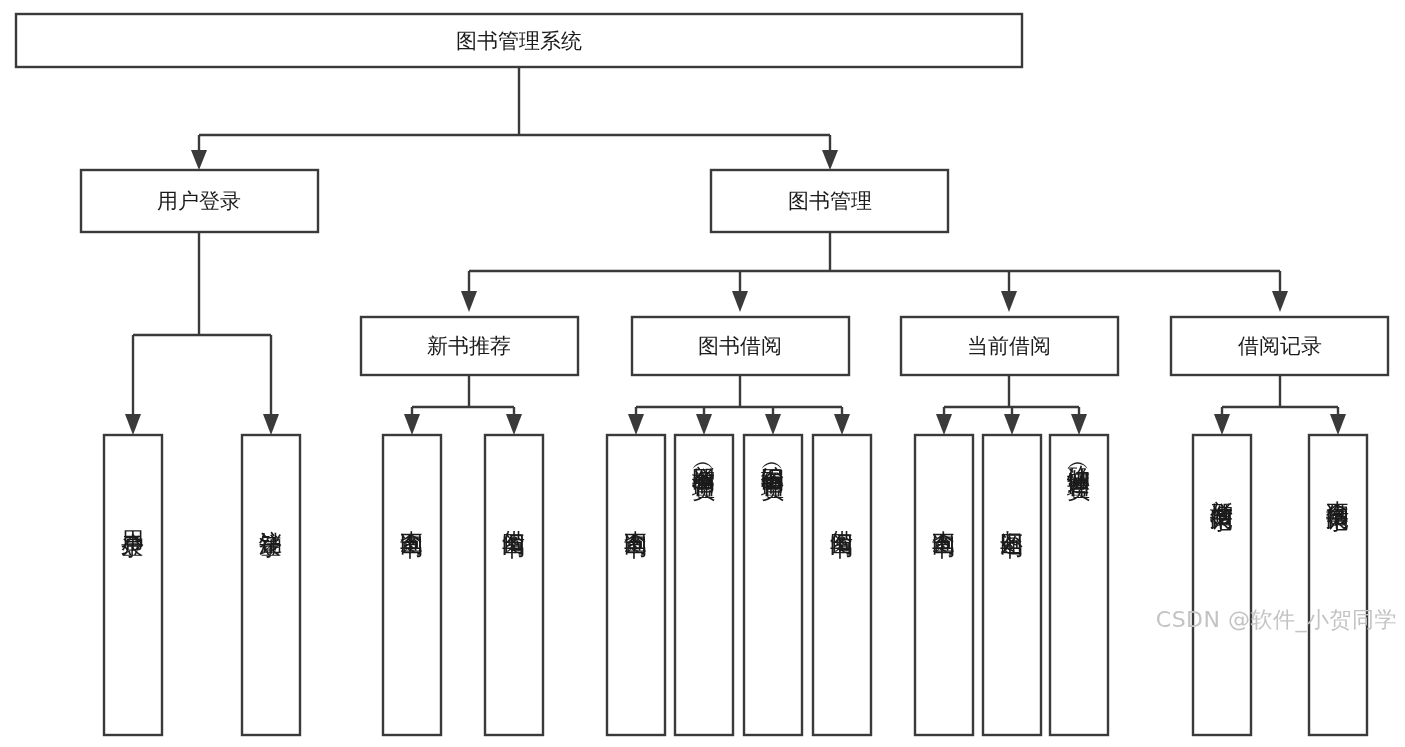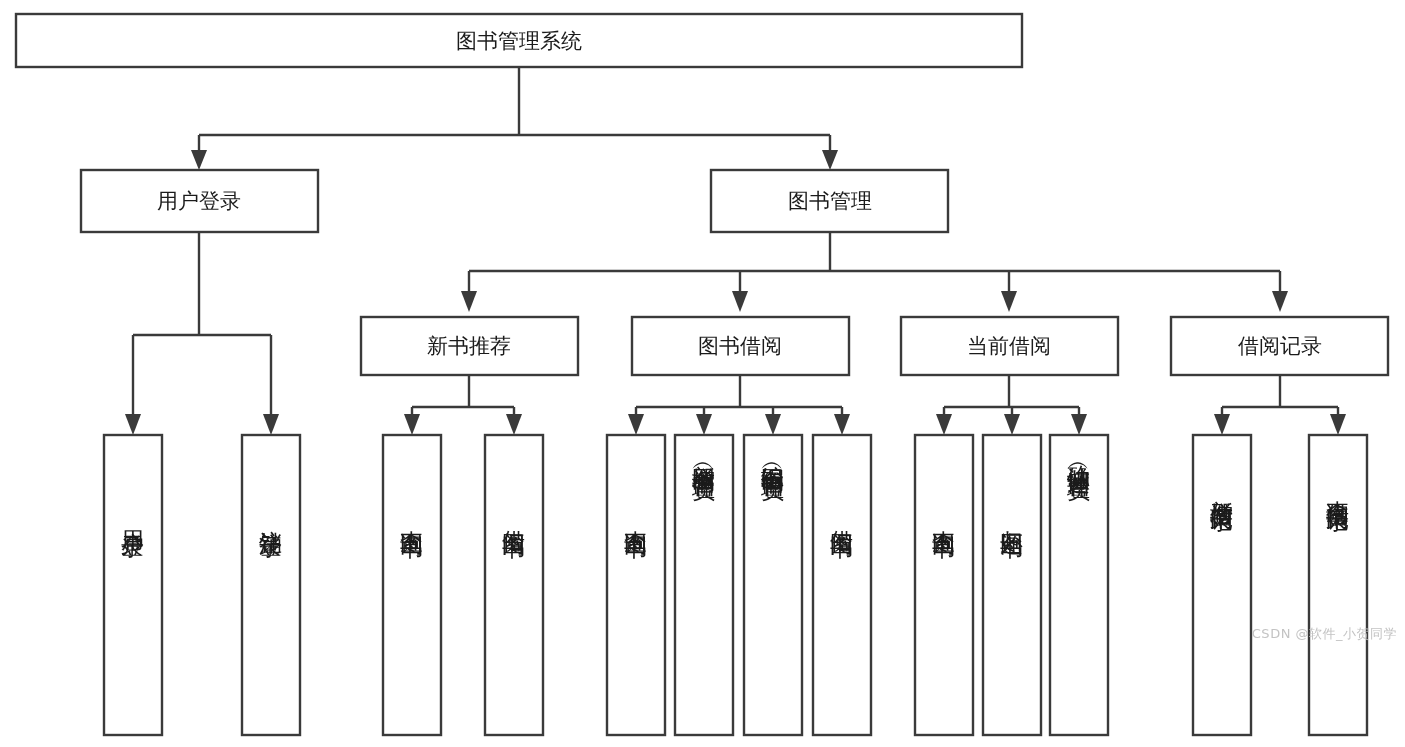--- a/index.html
+++ b/index.html
@@ -54,23 +54,23 @@
     font-size: 23px;
     writing-mode: vertical-rl;
     text-orientation: upright;
     letter-spacing: 2px;
     text-anchor: start;
     white-space: pre;
   }
   .watermark {
     position: absolute;
     right: 8px;
-    bottom: 12px;
-    font-family: "DejaVu Sans", "Liberation Sans", sans-serif;
-    font-size: 13px;
+    bottom: 20px;
+    font-family: "DejaVu Sans", "Liberation Sans", sans-serif;
+    font-size: 22px;
     color: #c3c3c3;
     white-space: nowrap;
     user-select: none;
     letter-spacing: 0.5px;
   }
 </style>
 </head>
 <body>
 
 <div id="diagram-root">

